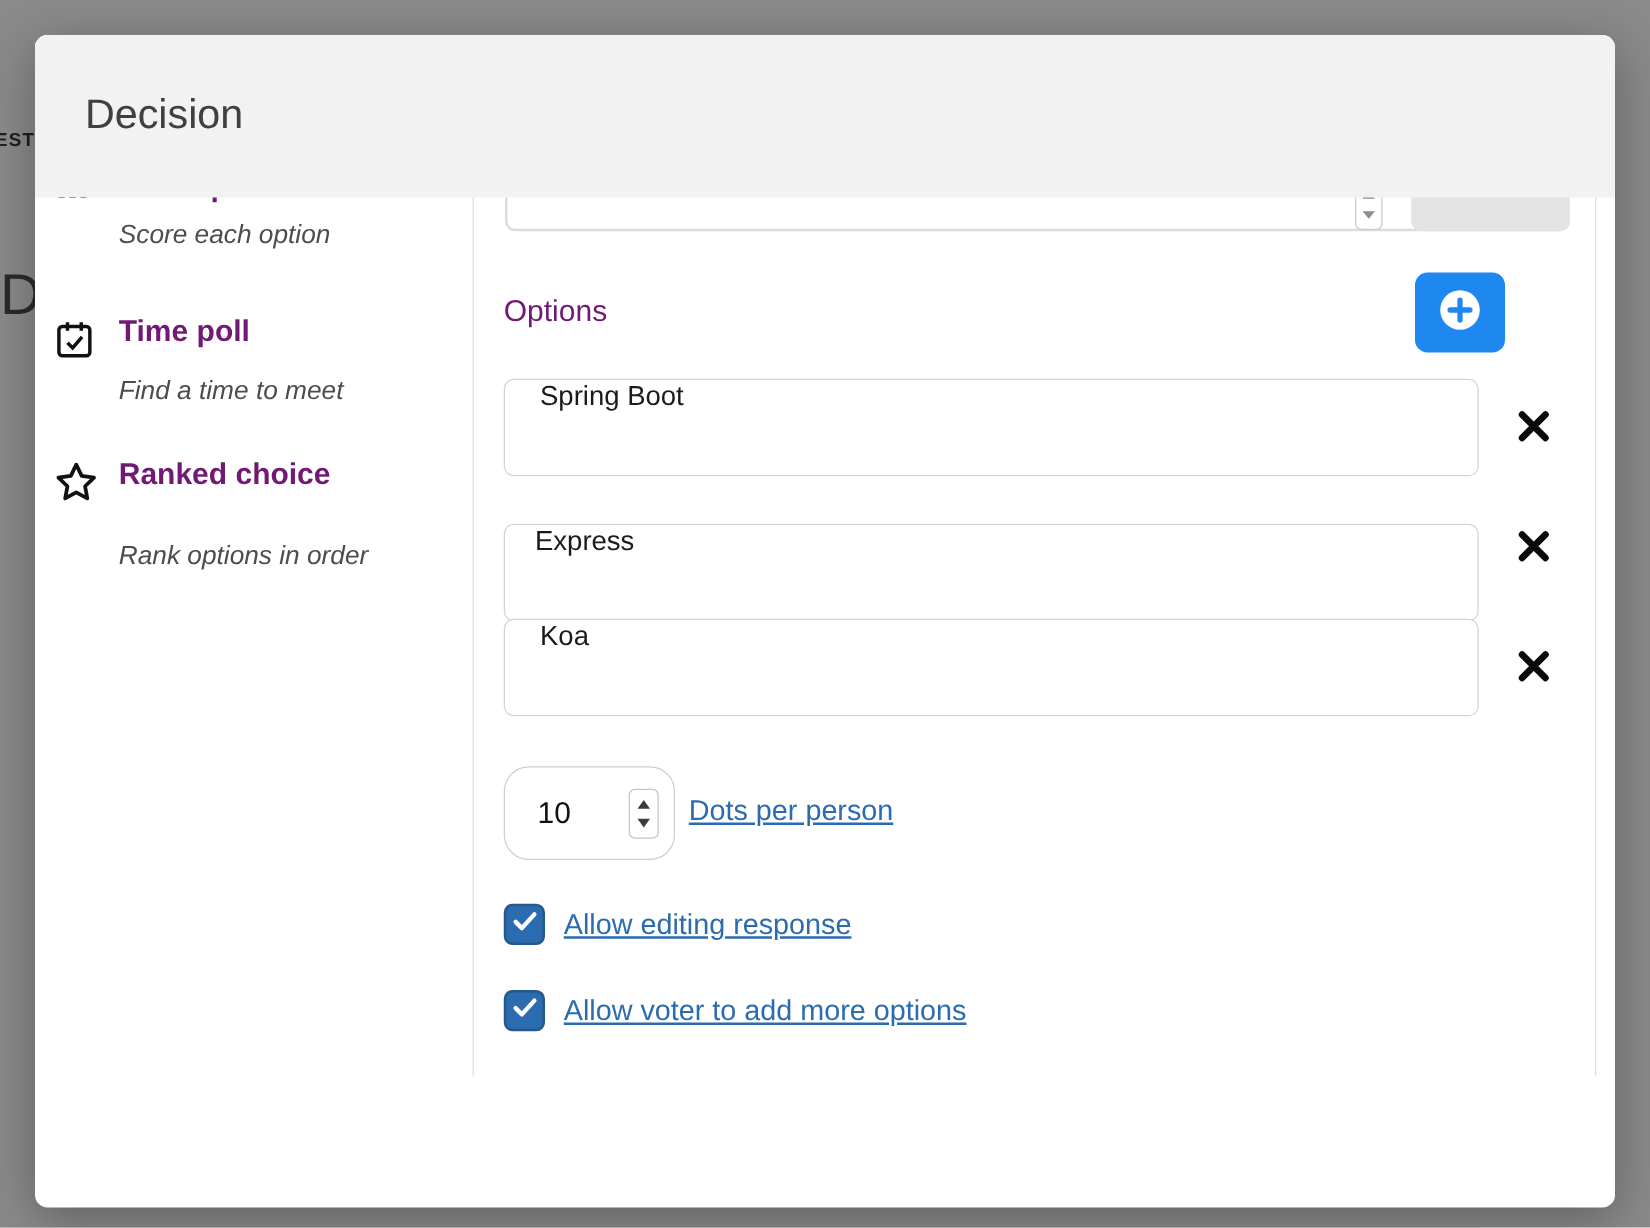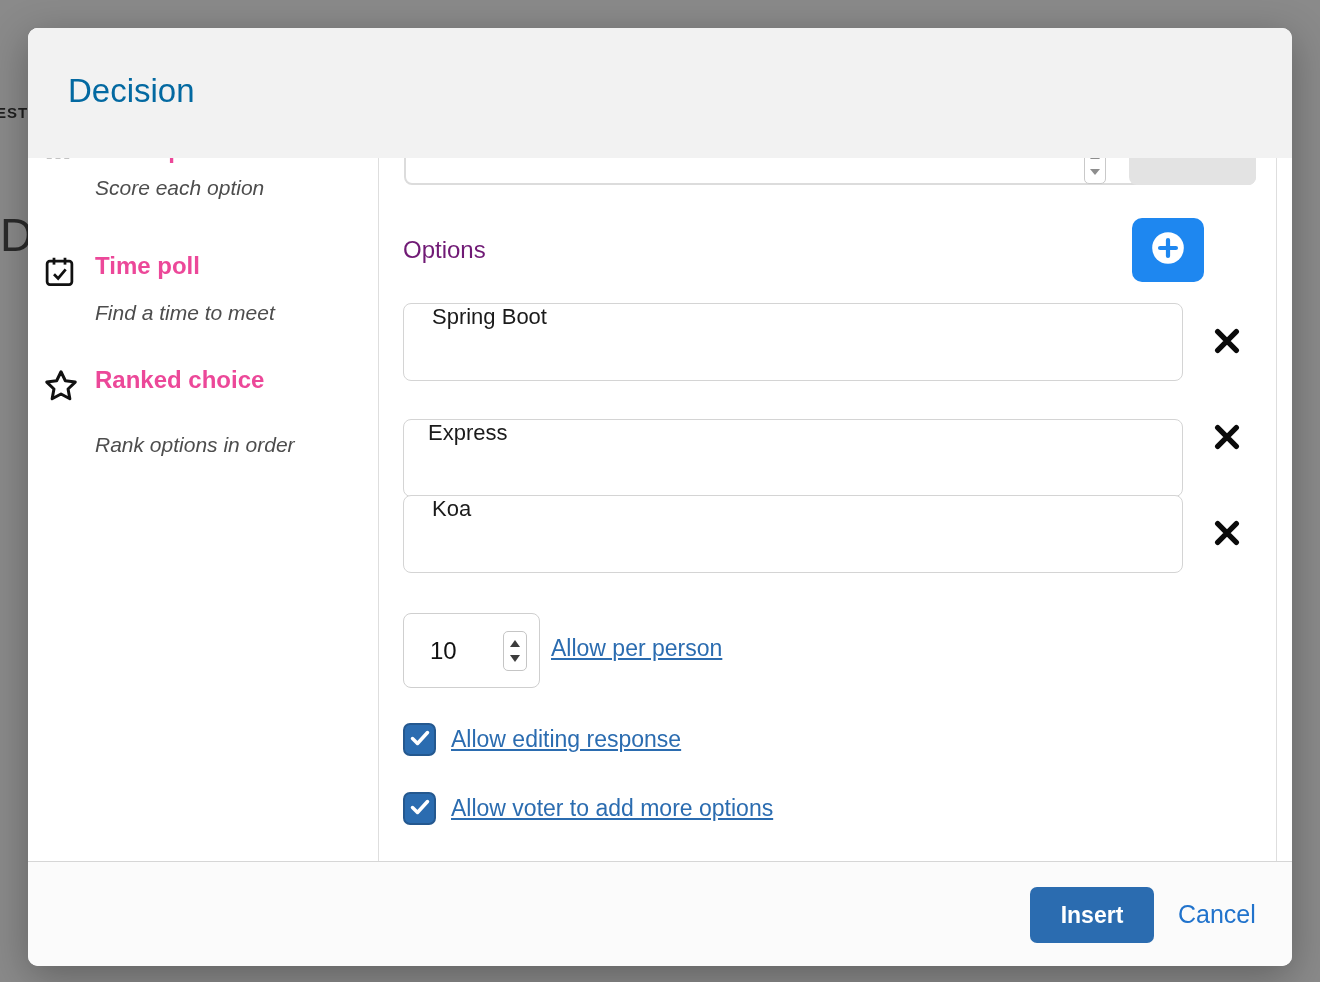--- a/index.html
+++ b/index.html
@@ -18,26 +18,26 @@
   
   .modal {
     position:absolute; left:28px; top:28px; width:1264px; height:938px;
     background:#ffffff; border-radius:10px; overflow:hidden;
     box-shadow:0 10px 40px rgba(0,0,0,.30);
   }
   .modal-header {
     position:absolute; left:0; top:0; width:100%; height:130px;
     background:#f2f2f2; z-index:3;
   }
-  .modal-title { position:absolute; left:40px; top:44px; font-size:33px; font-weight:400; color:#0369a1; }
+  .modal-title { position:absolute; left:40px; top:44px; font-size:33px; font-weight:400; color:#404040; }
 
   
   .sidebar { position:absolute; left:0; top:0; width:350px; height:833px; background:#fff; z-index:1; }
   .side-icon { position:absolute; left:15px; }
-  .side-label { position:absolute; left:67px; font-size:24px; font-weight:700; color:#ec4899; white-space:nowrap; }
+  .side-label { position:absolute; left:67px; font-size:24px; font-weight:700; color:#701a75; white-space:nowrap; }
   .side-desc  { position:absolute; left:67px; font-size:21px; font-style:italic; color:#4d4d4d; white-space:nowrap; }
   .i1-icon { top:104px; } .i1-label { top:108px; } .i1-desc { top:148px; }
   .i2-icon { top:227px; } .i2-label { top:224px; } .i2-desc { top:262px;margin-top:11px; }
   .i3-icon { top:340px; } .i3-label { top:338px; } .i3-desc { top:380px;margin-top:25px; }
 
   
   .main-panel {
     position:absolute; left:350px; top:0; width:899px; height:833px;
     border-left:1px solid #dedede; border-right:1px solid #dedede;
     background:#fff; z-index:1;
@@ -76,21 +76,21 @@
   }
   .opt1 { top:275px; } .opt2 { top:391px;padding-left:24px; } .opt3 { top:467px; }
   .remove-btn {
     position:absolute; left:826px; width:44px; height:44px;
     display:flex; align-items:center; justify-content:center; cursor:pointer; background:transparent; border:none;
   }
   .rm1 { top:292px; } .rm2 { top:388px; } .rm3 { top:484px; }
 
   .dots-box {
     position:absolute; left:24px; top:585px; width:137px; height:75px;
-    border:1.5px solid #cfcfcf; border-radius:8px; background:#fff;
+    border:1.5px solid #cfcfcf; border-radius:20px; background:#fff;
   }
   .dots-value {
     position:absolute; left:26px; top:0; width:62px; height:100%;
     border:none; outline:none; background:transparent;
     font-family:"Liberation Sans", sans-serif; font-size:24px; color:#111;
   }
   .dots-spinner {
     position:absolute; right:12px; top:17px; width:24px; height:40px;
     border:1.5px solid #c5c5c5; border-radius:5px; background:#fff; cursor:pointer;
   }
@@ -228,21 +228,21 @@
         </span>
       </button>
 
       <div class="dots-box">
         <input class="dots-value" type="text" readonly="" value="10" style="">
         <div class="dots-spinner">
           <span class="tri-up"></span>
           <span class="tri-dn"></span>
         </div>
       </div>
-      <div class="dots-label">Allow per person</div>
+      <div class="dots-label">Dots per person</div>
 
       <div class="checkbox cb1">
         <span>
           <svg width="24" height="24" viewBox="0 0 24 24" fill="none" stroke="#fff" stroke-width="3.5" stroke-linecap="round" stroke-linejoin="round">
             <path d="M4.5 12.5l5 5 10-11"></path>
           </svg>
         </span>
       </div>
       <div class="cb-label cbl1">Allow editing response</div>
 
@@ -254,19 +254,15 @@
         </span>
       </div>
       <div class="cb-label cbl2">Allow voter to add more options</div>
 
     </div>
 
     <div class="modal-header">
       <div class="modal-title">Decision</div>
     </div>
 
-    <div class="modal-footer">
-      <button class="insert-btn">Insert</button>
-      <div class="cancel-link">Cancel</div>
-    </div>
 
   </div>
 </div>
 
 </body></html>

